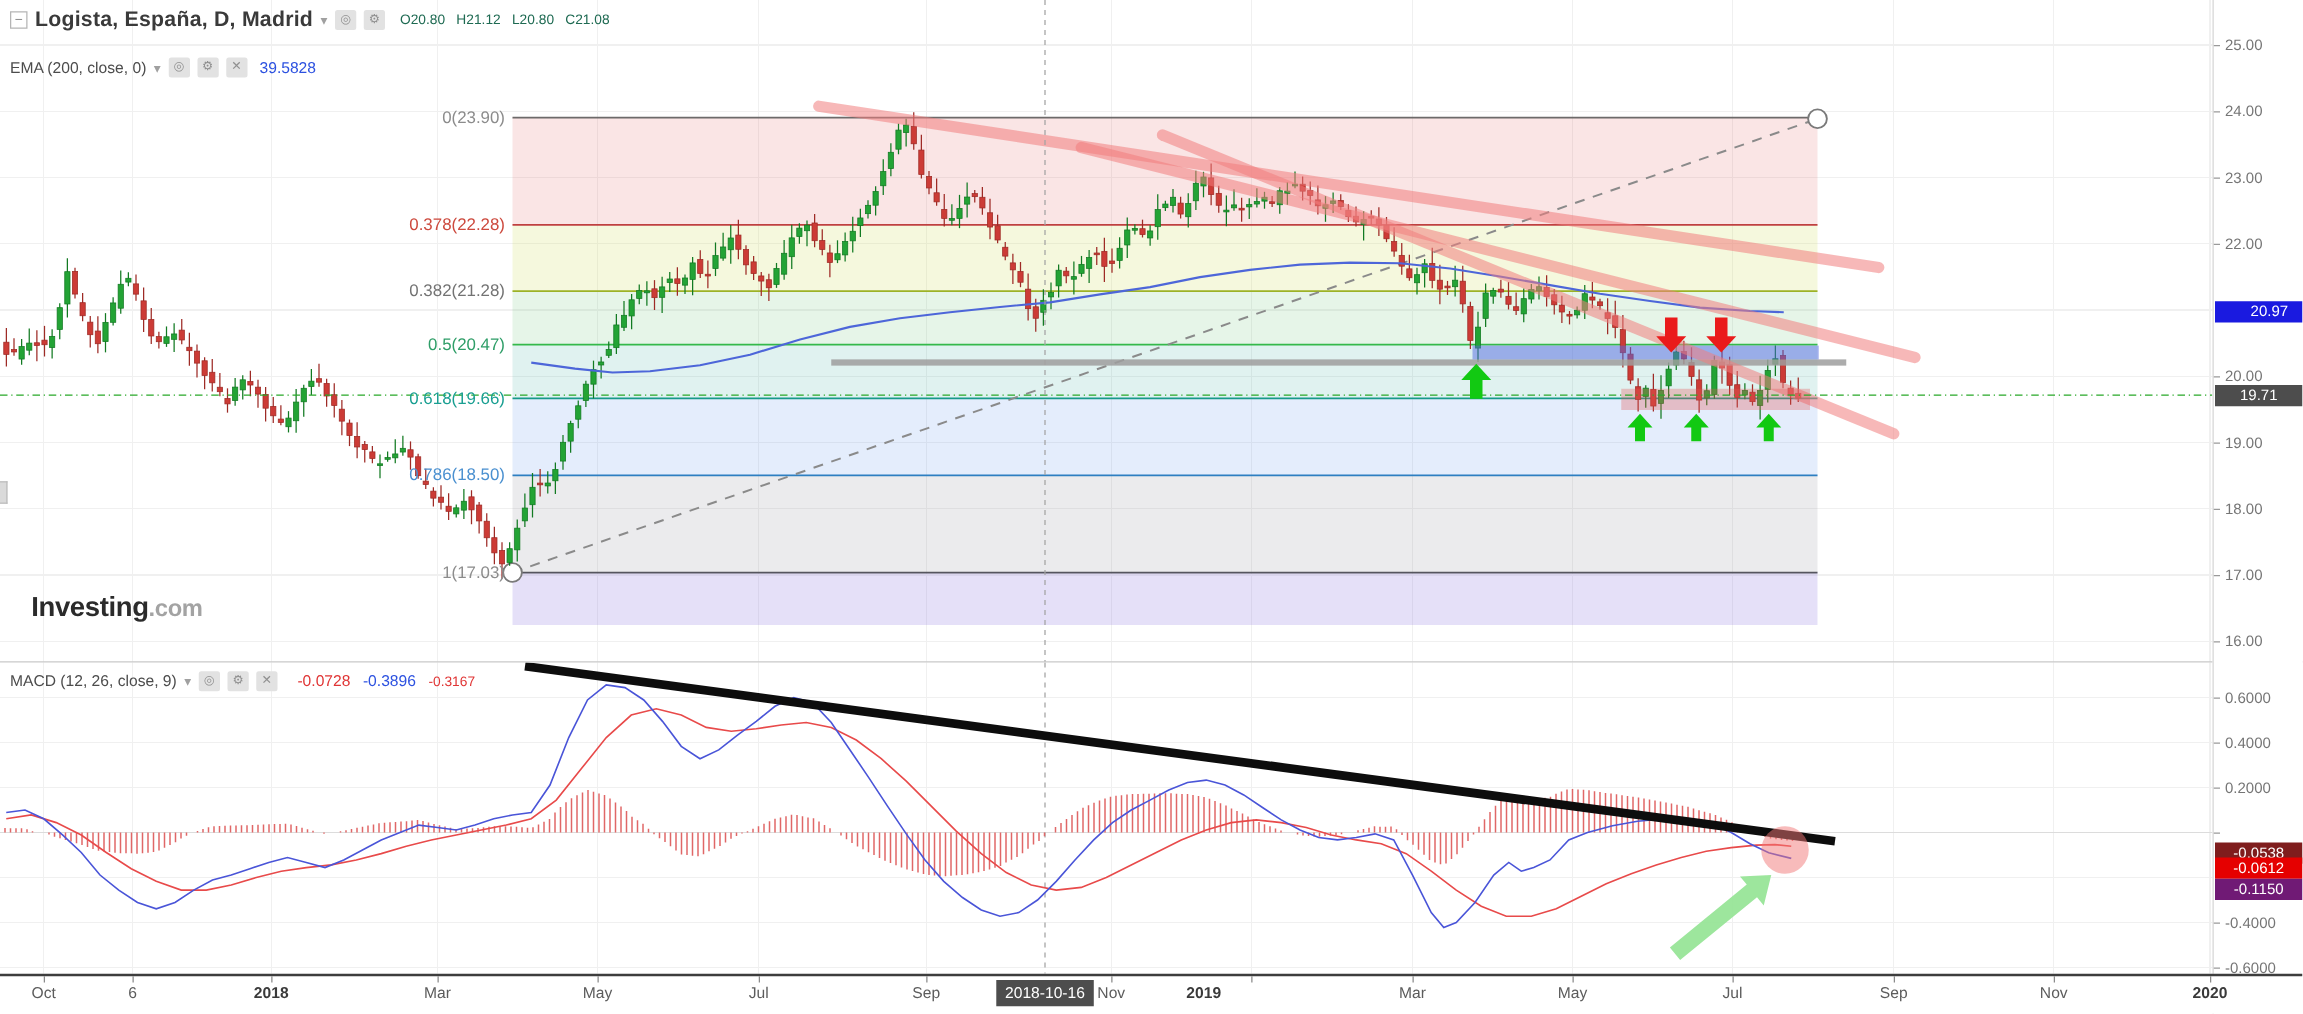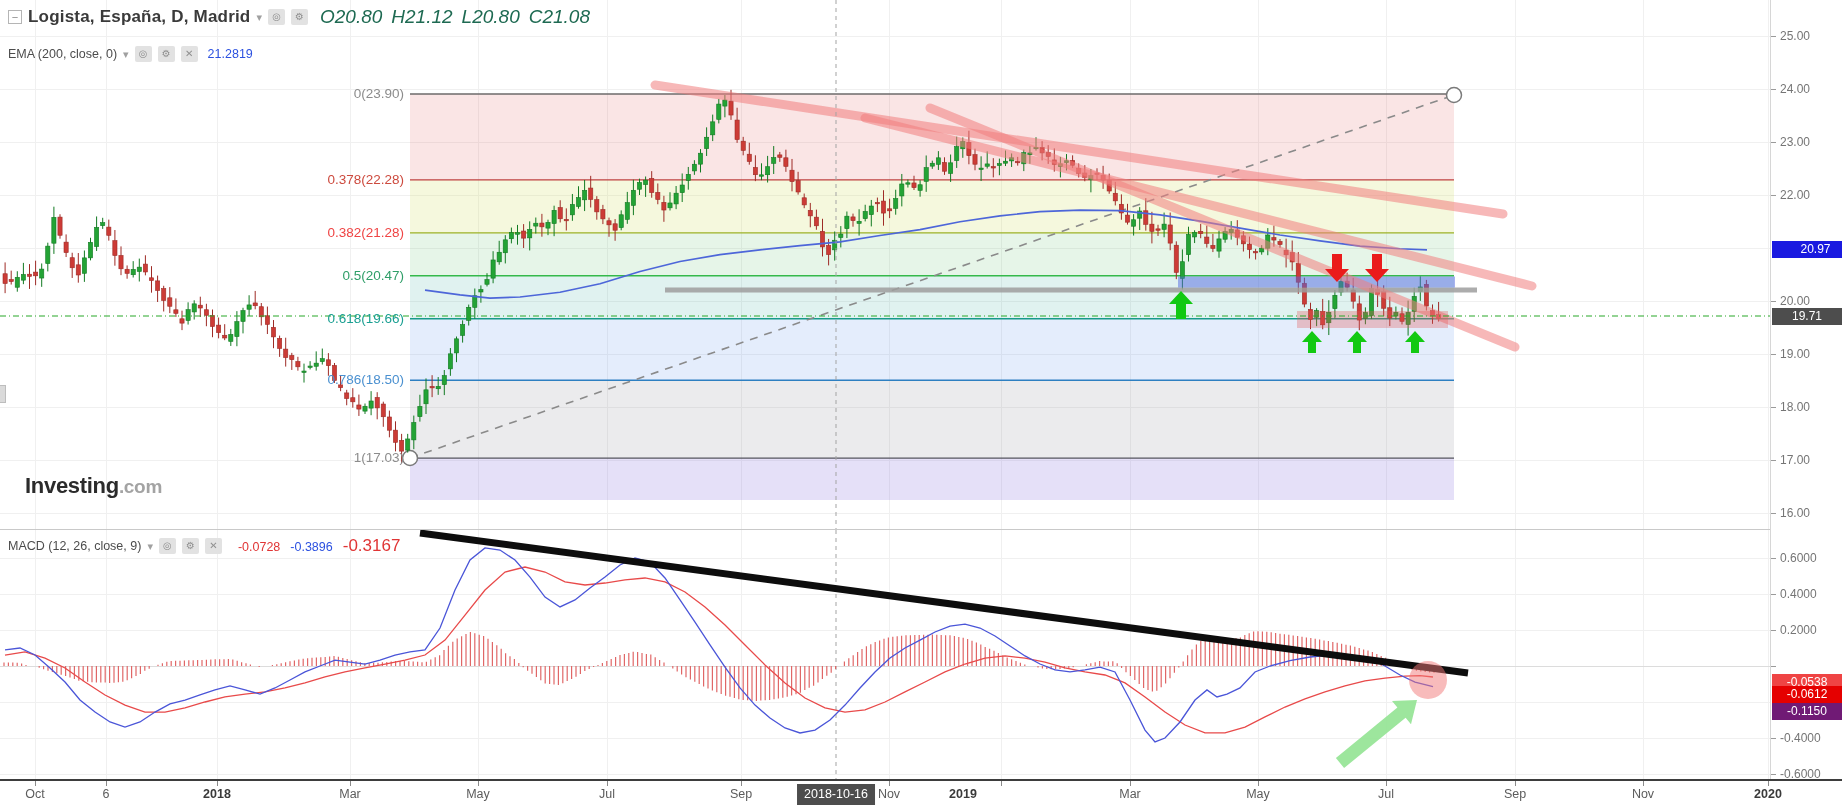--- a/index.html
+++ b/index.html
@@ -19,21 +19,21 @@
   .ttick { position:absolute; top:0; width:1px; height:5px; background:#8a8a8a; }
   .tbadge { position:absolute; top:3px; height:21px; padding:0 7px; background:#4d4d4d; color:#fff; font-size:12.5px; line-height:21px; transform:translateX(-50%); z-index:6; }
   .hdr { position:absolute; z-index:7; display:flex; align-items:center; gap:6px; white-space:nowrap; }
   #hdr1 { left:8px; top:6px; }
   #hdr2 { left:8px; top:46px; }
   #hdr3 { left:8px; top:536px; }
   .collapse-box { width:14px; height:14px; border:1px solid #b5b5b5; color:#8a8a8a; font-size:11px; line-height:12px; text-align:center; background:#fff; }
   .title { font-size:17px; font-weight:bold; color:#3a3a3a; letter-spacing:0.2px; }
   .caret { color:#a0a0a0; font-size:11px; }
   .iconbtn { display:inline-block; width:17px; height:16px; background:#e2e2e2; border-radius:2px; color:#909090; font-size:10px; line-height:16px; text-align:center; cursor:pointer; }
-  .ohlc { font-size:19px; margin-left:6px;font-style:italic; }
+  .ohlc { font-size:11px; margin-left:6px; }
   .ohlc span { margin-right:9px; }
   .sublabel { font-size:12.5px; color:#4c4c4c; }
   .subvalue { font-size:12.5px; margin-left:4px; }
   .fiblabel { position:absolute; left:0; width:404px; text-align:right; font-size:13.5px; height:20px; line-height:20px; z-index:3; transform:translateY(-50%); }
   #logo { position:absolute; left:25px; top:473px; z-index:7; font-size:22px; font-weight:bold; color:#2b2b2b; letter-spacing:-0.3px; }
   #logo .dotcom { color:#a3a3a3; font-weight:bold; font-size:19px; }
   #panel-handle { position:absolute; left:0; top:385px; width:6px; height:18px; background:#dadada; border:1px solid #bdbdbd; border-left:none; z-index:7; }
 </style>
 </head>
 <body>
@@ -921,21 +921,21 @@
       <polyline points="5,119.98 20,118 35,125.02 50,137.98 65,152.02 80,170.02 95,182.07999999999998 110,191.98 125,197.02 140,191.98 155,182.07999999999998 170,173.98 185,170.02 200,164.98 215,159.94 230,155.98 245,159.94 260,164.07999999999998 275,157.96 290,150.04 305,141.94 320,136 335,130.06 350,132.04 365,134.02 380,130.06 395,125.02 410,121.96000000000001 425,119.98 440,98.02000000000001 455,60.040000000000006 470,29.980000000000004 485,17.92 500,20.08 515,29.980000000000004 530,47.08 545,67.06 560,76.96000000000001 575,69.94 590,58.06 605,47.08 620,35.019999999999996 635,28 650,31.960000000000008 665,47.980000000000004 680,69.94 695,92.08 710,114.94 725,137.08 740,157.96 755,175.06 770,188.01999999999998 785,197.92 800,202.95999999999998 815,200.07999999999998 830,190 845,175.06 860,157.96 875,141.94 890,128.08 905,118 920,110.08 935,101.97999999999999 950,96.03999999999999 965,94.06 980,98.02000000000001 995,105.94 1010,116.02 1025,125.92 1040,134.02 1055,139.96 1070,141.94 1085,139.96 1100,137.08 1115,141.94 1130,170.02 1145,200.07999999999998 1155,211.95999999999998 1165,208 1180,191.98 1195,170.02 1207,159.94 1217,166.96 1227,164.07999999999998 1240,157.96 1255,141.94 1270,136 1290,130.6 1310,127 1330,125.2 1350,125.2 1370,128.8 1385,136 1400,145 1415,152.2 1433,156.7" fill="none" stroke="#4a55d8" stroke-width="1.3"></polyline>
       <line x1="420" y1="3" x2="1468" y2="143" stroke="#0d0d0d" stroke-width="7"></line>
       <circle cx="1428" cy="150" r="19" fill="rgba(242,120,120,0.5)"></circle>
       <polygon points="1344.1,238.0 1335.9,228.0 1397.4,177.6 1392.0,171.1 1417.0,170.0 1411.0,194.3 1405.6,187.7" fill="rgba(146,227,146,0.9)"></polygon>
     </svg>
   <div class="sep" style="top:529px"></div>
 
   <div id="fib-labels">
       <div class="fiblabel" style="top: 94px; color: rgb(140, 140, 140);">0(23.90)</div>
       <div class="fiblabel" style="top: 179.86px; color: rgb(205, 74, 62);">0.378(22.28)</div>
-      <div class="fiblabel" style="top: 232.86px; color: #ef4444;">0.382(21.28)</div>
+      <div class="fiblabel" style="top: 232.86px; color: #737373;">0.382(21.28)</div>
       <div class="fiblabel" style="top: 275.79px; color: rgb(47, 158, 104);">0.5(20.47)</div>
       <div class="fiblabel" style="top: 318.72px; color: rgb(26, 159, 146);">0.618(19.66)</div>
       <div class="fiblabel" style="top: 380.2px; color: rgb(74, 144, 208);">0.786(18.50)</div>
       <div class="fiblabel" style="top: 458.11px; color: rgb(140, 140, 140);">1(17.03)</div>
     </div>
 
   <div id="hdr1" class="hdr">
     <span class="collapse-box">−</span>
     <span class="title">Logista, España, D, Madrid</span>
     <span class="caret">▾</span>
@@ -945,30 +945,30 @@
       <span style="color: rgb(30, 106, 82);">O20.80</span><span style="color: rgb(30, 106, 82);">H21.12</span><span style="color: rgb(30, 106, 82);">L20.80</span><span style="color: rgb(30, 106, 82);">C21.08</span>
     </span>
   </div>
 
   <div id="hdr2" class="hdr">
     <span class="sublabel">EMA (200, close, 0)</span>
     <span class="caret">▾</span>
     <span class="iconbtn">◎</span>
     <span class="iconbtn">⚙</span>
     <span class="iconbtn">✕</span>
-    <span class="subvalue" id="ema-value" style="color: rgb(44, 81, 224);">21.2819</span>
+    <span class="subvalue" id="ema-value" style="color: rgb(44, 81, 224);">39.5828</span>
   </div>
 
   <div id="hdr3" class="hdr">
     <span class="sublabel">MACD (12, 26, close, 9)</span>
     <span class="caret">▾</span>
     <span class="iconbtn">◎</span>
     <span class="iconbtn">⚙</span>
     <span class="iconbtn">✕</span>
-    <span id="macd-values"><span style="color: rgb(224, 53, 53); font-size: 12.5px; margin-left: 10px;">-0.0728</span><span style="color: rgb(44, 81, 224); font-size: 12.5px; margin-left: 10px;">-0.3896</span><span style="color: rgb(224, 53, 53); font-size: 17px; margin-left: 10px;">-0.3167</span></span>
+    <span id="macd-values"><span style="color: rgb(224, 53, 53); font-size: 12.5px; margin-left: 10px;">-0.0728</span><span style="color: rgb(44, 81, 224); font-size: 12.5px; margin-left: 10px;">-0.3896</span><span style="color: rgb(224, 53, 53); font-size: 11px; margin-left: 10px;">-0.3167</span></span>
   </div>
 
   <div id="logo"><span>Investing</span><span class="dotcom">.com</span></div>
 
   <div id="panel-handle"></div>
 
   <div class="axis-col" id="axis-col">
       <div class="ptick-dash" style="top: 36px;"></div>
       <div class="ptick" style="top: 36px;">25.00</div>
       <div class="ptick-dash" style="top: 89px;"></div>
@@ -994,21 +994,21 @@
       <div class="ptick-dash" style="top: 630px;"></div>
       <div class="ptick" style="top: 630px;">0.2000</div>
       <div class="ptick-dash" style="top: 666px;"></div>
       <div class="ptick" style="top: 666px; margin-top: 48px;">0.0000</div>
       <div class="ptick-dash" style="top: 738px;"></div>
       <div class="ptick" style="top: 738px;">-0.4000</div>
       <div class="ptick-dash" style="top: 774px;"></div>
       <div class="ptick" style="top: 774px;">-0.6000</div>
       <div class="badge" style="top: 240.5px; background: rgb(26, 26, 224); padding-left: 17px;">20.97</div>
       <div class="badge" style="top: 307.5px; background: rgb(77, 77, 77);">19.71</div>
-      <div class="badge" style="top: 674px; background: #ef4444;">-0.0538</div>
+      <div class="badge" style="top: 674px; background: #7f1d1d;">-0.0538</div>
       <div class="badge" style="top: 685.5px; background: rgb(229, 0, 0);">-0.0612</div>
       <div class="badge" style="top: 702.5px; background: #701a75;">-0.1150</div>
     </div>
   <div class="time-axis" id="time-axis">
       <div class="ttick" style="left: 35px;"></div>
       <div class="tlabel" style="left: 35px;">Oct</div>
       <div class="ttick" style="left: 106px;"></div>
       <div class="tlabel" style="left: 106px;">6</div>
       <div class="ttick" style="left: 217px;"></div>
       <div class="tlabel bold" style="left: 217px;">2018</div>

